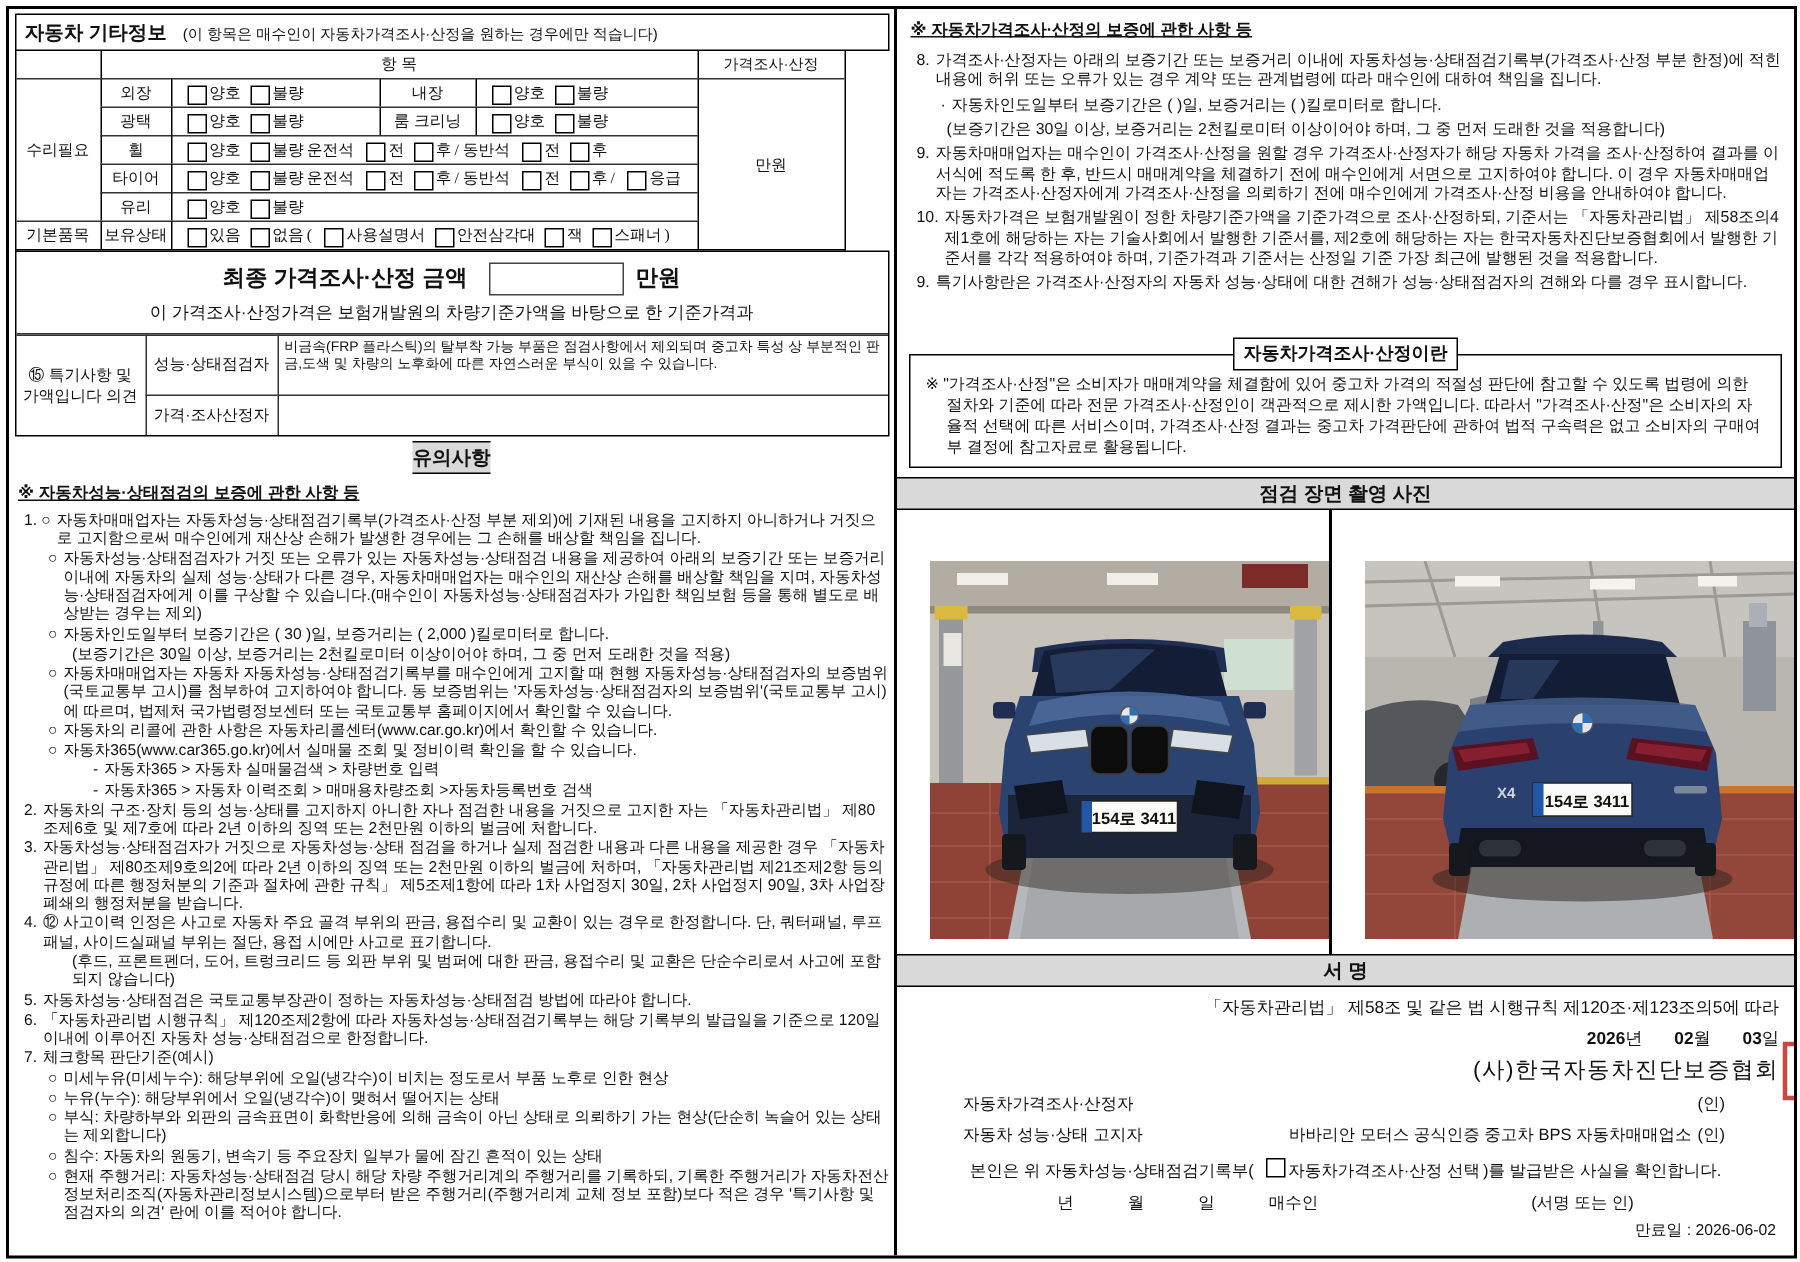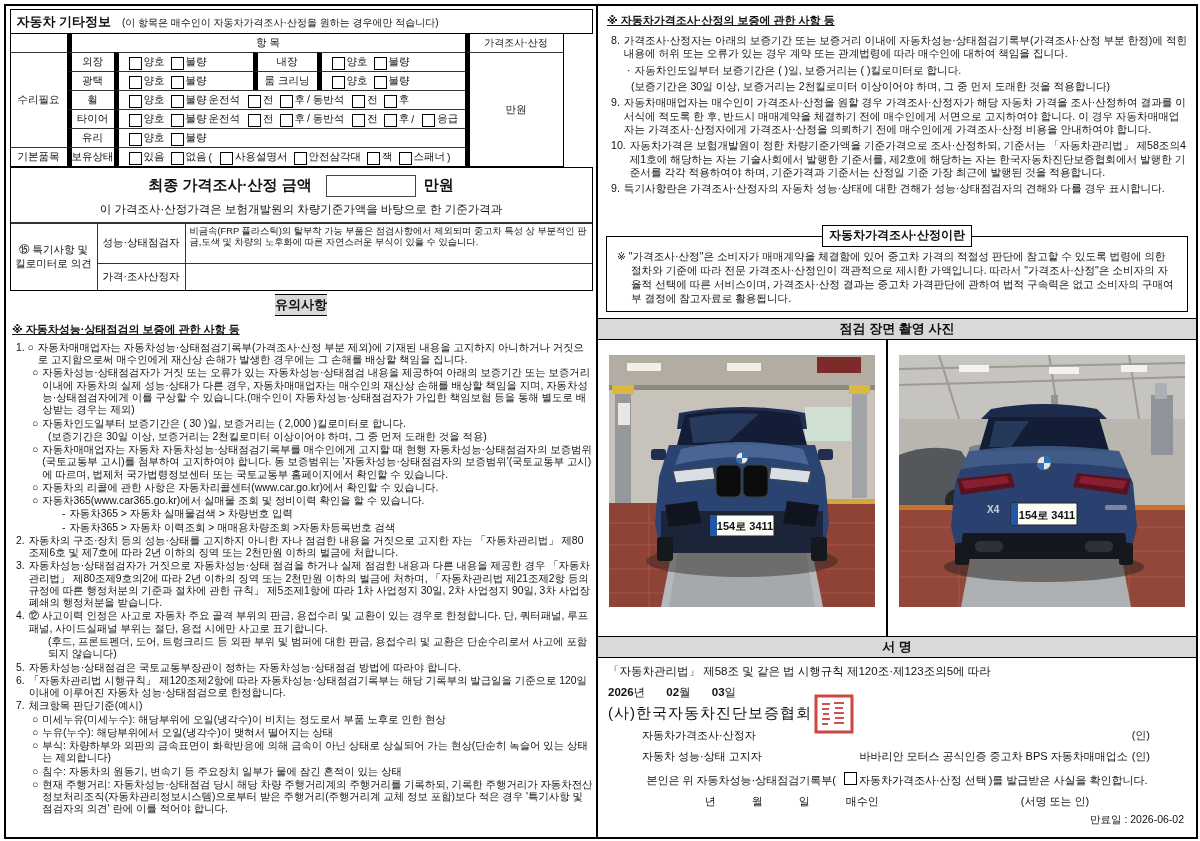--- a/index.html
+++ b/index.html
@@ -7,24 +7,24 @@
   .page{position:relative;width:1190px;height:831px;margin:4px;border:2px solid #000;display:flex;overflow:hidden;}
   .lcol{width:590px;display:flex;flex-direction:column;border-right:2px solid #000;align-items:center;}
   .rcol{flex:1;display:flex;flex-direction:column;}
   
   .ltop{margin:3px 3px 0 3px;}
   .t-title{border:1.5px solid #000;padding:3px 6px 2px;font-size:10px;}
   .t-title b{font-size:13px;margin-right:8px;}
   .tgrid{width:552px;border:1.5px solid #000;border-top:none;display:grid;
          grid-template-columns:56px 47px 139px 64px 148px 1fr;
          grid-template-rows:18px repeat(6,19px);font-size:10.5px;}
-  .tc{border-left:5px solid #000000;border-top:1px solid #333;display:flex;align-items:center;justify-content:center;overflow:hidden;white-space:nowrap;}
+  .tc{border-left:1px solid #000000;border-top:1px solid #333;display:flex;align-items:center;justify-content:center;overflow:hidden;white-space:nowrap;}
   .tc.nl{border-left:none;}
   .tc.nt{border-top:none;}
-  .tc.chk{justify-content:flex-start;padding-left:4px;}
+  .tc.chk{justify-content:flex-start;padding-left:4px;font-family:Liberation Serif, serif;}
   
   .wide-box{width:581px;border:1.5px solid #000;margin-top:0;}
   .price-final{text-align:center;padding:7px 0 5px;font-weight:bold;font-size:15px;}
   .price-input{display:inline-block;width:88px;height:20px;border:1px solid #444;vertical-align:middle;margin:0 8px 0 14px;}
   .basis{text-align:center;font-size:11.5px;padding-bottom:5px;line-height:1.3;}
   .sgrid{display:grid;grid-template-columns:86px 88px 1fr;grid-template-rows:40px 27px;border-top:1px solid #333;font-size:10.5px;}
   .sc{border-left:1px solid #333;border-top:1px solid #333;display:flex;align-items:center;}
   .sc.nl{border-left:none;}
   .sc.cen{justify-content:center;text-align:center;}
   .sp-text{font-size:9.3px;line-height:11px;padding:2px 4px;align-items:flex-start;display:flex;}
@@ -41,28 +41,28 @@
   .nm{flex:0 0 auto;padding-right:4px;white-space:pre;}
   .nt{flex:1;word-break:break-all;}
   .i0{padding-left:6px;}.i1{padding-left:22px;}.i2{padding-left:34px;}.i3{padding-left:52px;}
   
   .pricedef{position:relative;margin:8px 8px 6px;border:1.5px solid #000;padding:13px 10px 5px;font-size:10.6px;line-height:1.32;}
   .pd-title{position:absolute;top:-12px;left:50%;transform:translateX(-50%);background:#fff;border:1.5px solid #000;
             padding:2px 6px;font-weight:bold;font-size:12px;white-space:nowrap;}
   .pd-text{word-break:break-all;padding-left:14px;text-indent:-14px;}
   
   .photosrow{height:296px;display:flex;}
-  .pcell{display:flex;align-items:flex-start;justify-content:center;padding-top:15px;}
+  .pcell{display:flex;align-items:flex-start;justify-content:flex-end;padding-top:34px;}
   .pcell.left{width:288px;border-right:2px solid #000;}
   .pcell.right{flex:1;}
   .photo{display:block;}
   .photo text{font-family:"Liberation Sans","DejaVu Sans",sans-serif;}
   
   .signsec{flex:1;padding:2px 10px 0;font-size:11px;}
-  .s-c{text-align:left;}
+  .s-c{text-align:right;}
   .s-line1{font-size:11.5px;margin-top:4px;}
   .s-line2{font-size:11.5px;margin-top:2px;}
   .s-date{margin-top:6px;font-size:11.5px;}
   .s-date .gap{display:inline-block;width:18px;}
   .s-num{font-weight:bold;}
   .s-orgwrap{margin-top:4px;}
   .s-org{font-size:15px;letter-spacing:1px;position:relative;display:inline-block;}
   .s-org svg{position:absolute;right:-42px;top:-10px;}
   .s-row{display:flex;margin-top:4px;align-items:center;height:17px;}
   .s-row .lab{margin-left:34px;}
@@ -187,21 +187,21 @@
       <div class="wide-box">
         <div class="price-final">
           <span>최종 가격조사·산정 금액</span><span class="price-input"></span><span>만원</span>
         </div>
         <div class="basis">
           <div>이 가격조사·산정가격은 보험개발원의 차량기준가액을 바탕으로 한 기준가격과</div>
         </div>
         <div class="sgrid">
           <div class="sc nl cen" style="grid-area:1/1/3/2;flex-direction:column">
             <div>⑮ 특기사항 및</div>
-            <div>킬로미터로 의견</div>
+            <div>가액입니다 의견</div>
           </div>
           <div class="sc cen" style="grid-area:1/2/2/3">성능·상태점검자</div>
           <div class="sc sp-text" style="grid-area:1/3/2/4">비금속(FRP 플라스틱)의 탈부착 가능 부품은 점검사항에서 제외되며 중고차 특성 상 부분적인 판금,도색 및 차량의 노후화에 따른 자연스러운 부식이 있을 수 있습니다.</div>
           <div class="sc cen nt2" style="grid-area:2/2/3/3">가격·조사산정자</div>
           <div class="sc" style="grid-area:2/3/3/4"></div>
         </div>
       </div>
     </div>
     <div class="graybar">유의사항</div>
     <div class="lnotes">
@@ -274,21 +274,21 @@
           <div class="note i1">
             <span class="nm">○</span>
             <span class="nt">미세누유(미세누수): 해당부위에 오일(냉각수)이 비치는 정도로서 부품 노후로 인한 현상</span>
           </div>
           <div class="note i1">
             <span class="nm">○</span>
             <span class="nt">누유(누수): 해당부위에서 오일(냉각수)이 맺혀서 떨어지는 상태</span>
           </div>
           <div class="note i1">
             <span class="nm">○</span>
-            <span class="nt">부식: 차량하부와 외판의 금속표면이 화학반응에 의해 금속이 아닌 상태로 상실되어 가는  현상(단순히 녹슬어 있는 상태는 제외합니다)</span>
+            <span class="nt">부식: 차량하부와 외판의 금속표면이 화학반응에 의해 금속이 아닌 상태로 의뢰하기 가는  현상(단순히 녹슬어 있는 상태는 제외합니다)</span>
           </div>
           <div class="note i1">
             <span class="nm">○</span>
             <span class="nt">침수: 자동차의 원동기, 변속기 등 주요장치 일부가 물에 잠긴 흔적이 있는 상태</span>
           </div>
           <div class="note i1">
             <span class="nm">○</span>
             <span class="nt">현재 주행거리: 자동차성능·상태점검 당시 해당 차량 주행거리계의 주행거리를 기록하되, 기록한 주행거리가 자동차전산정보처리조직(자동차관리정보시스템)으로부터 받은 주행거리(주행거리계 교체 정보 포함)보다 적은 경우 '특기사항 및 점검자의 의견' 란에 이를 적어야 합니다.</span>
           </div>
         </div>

